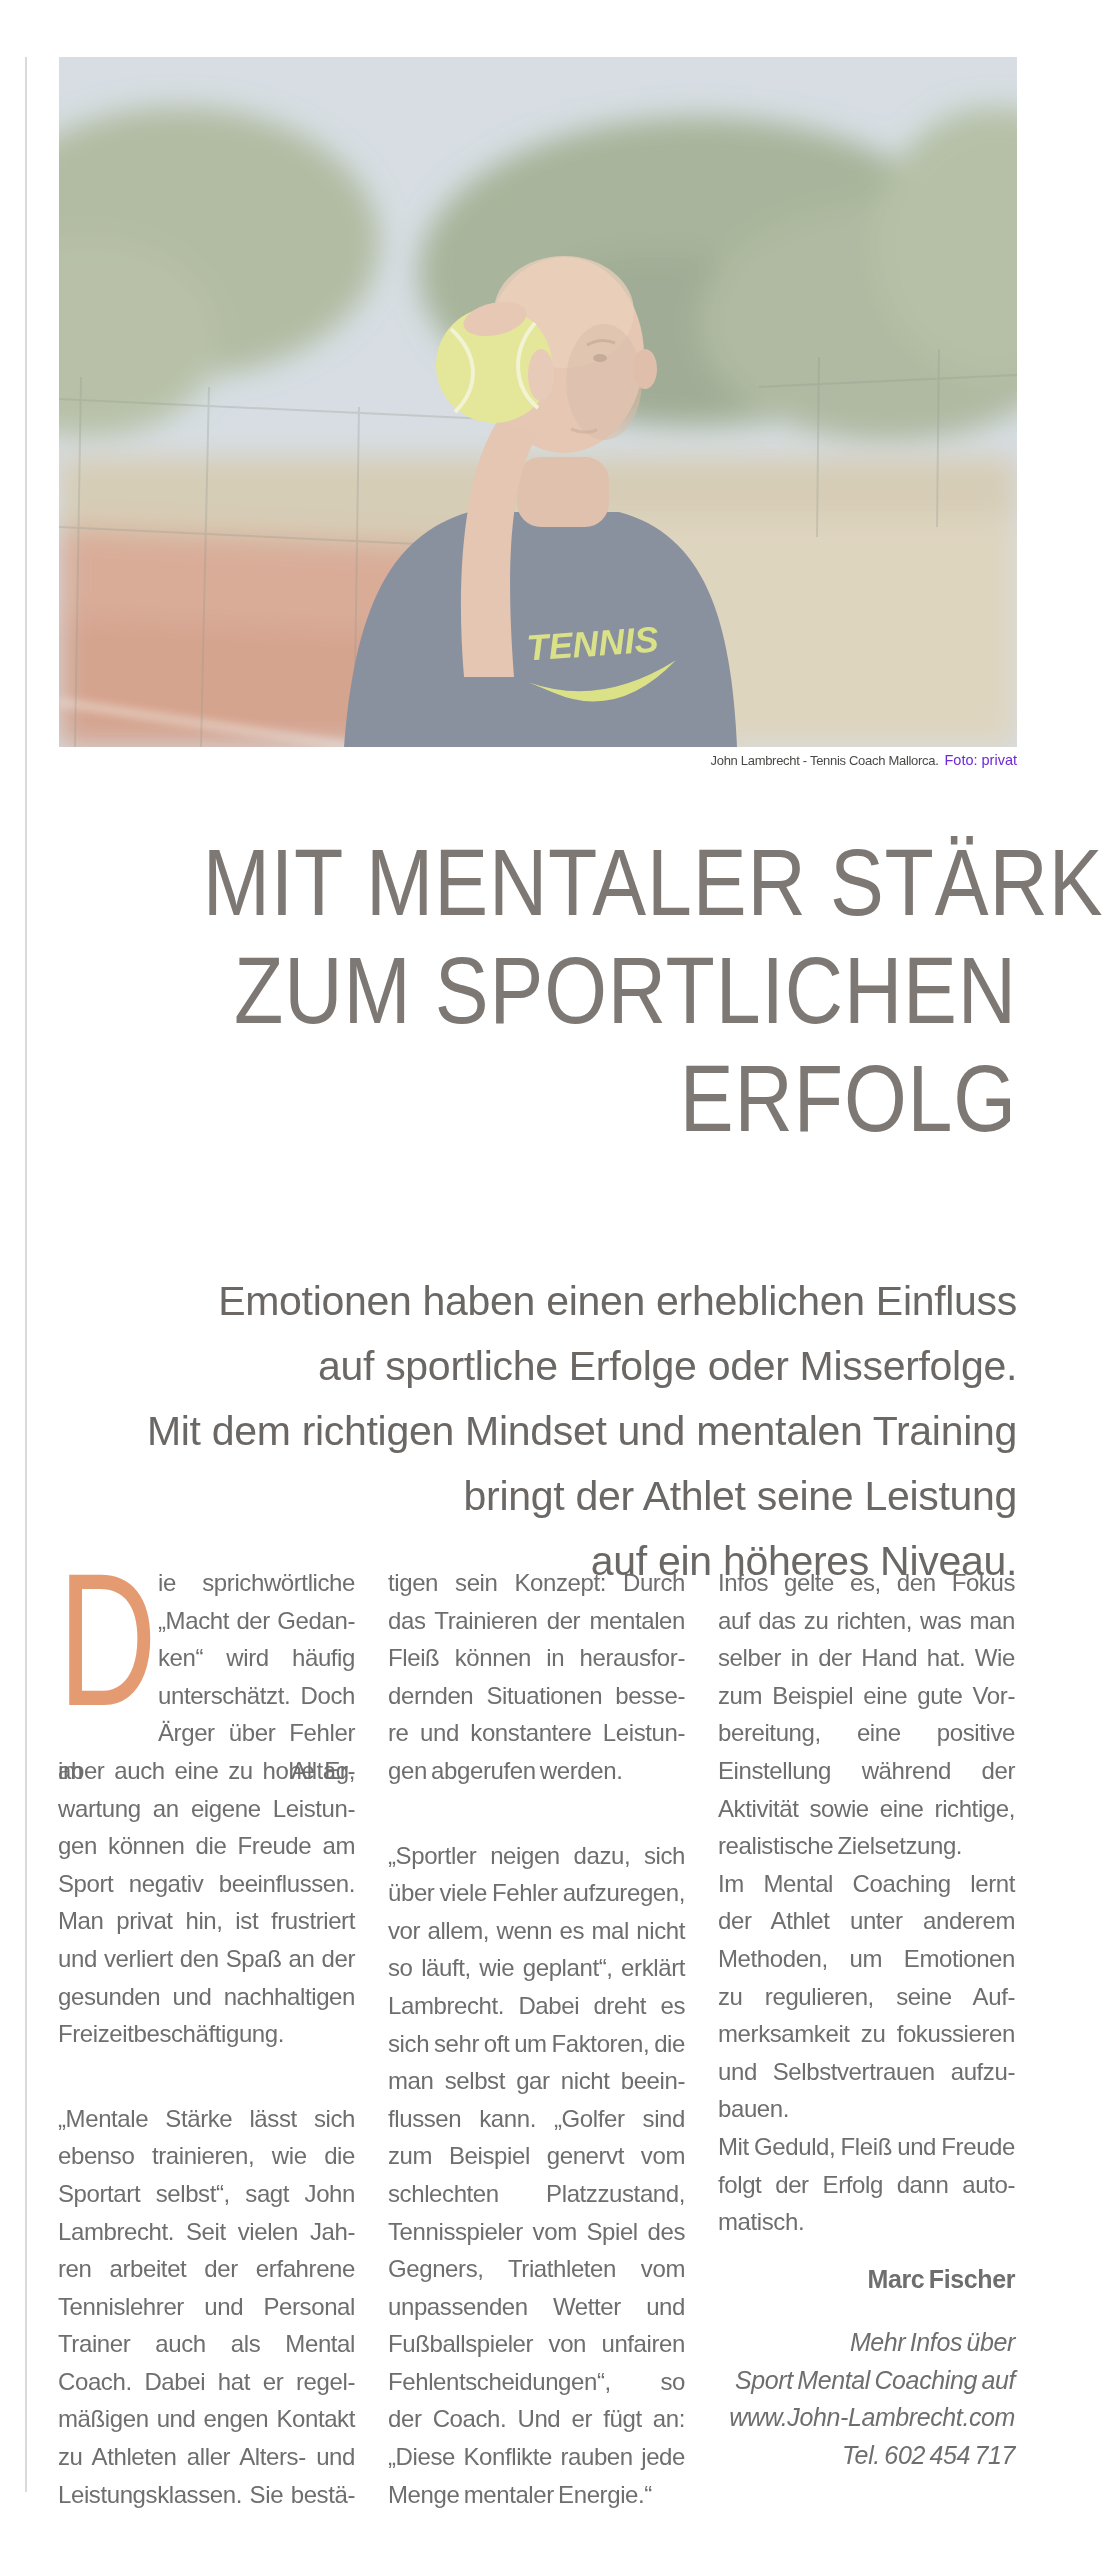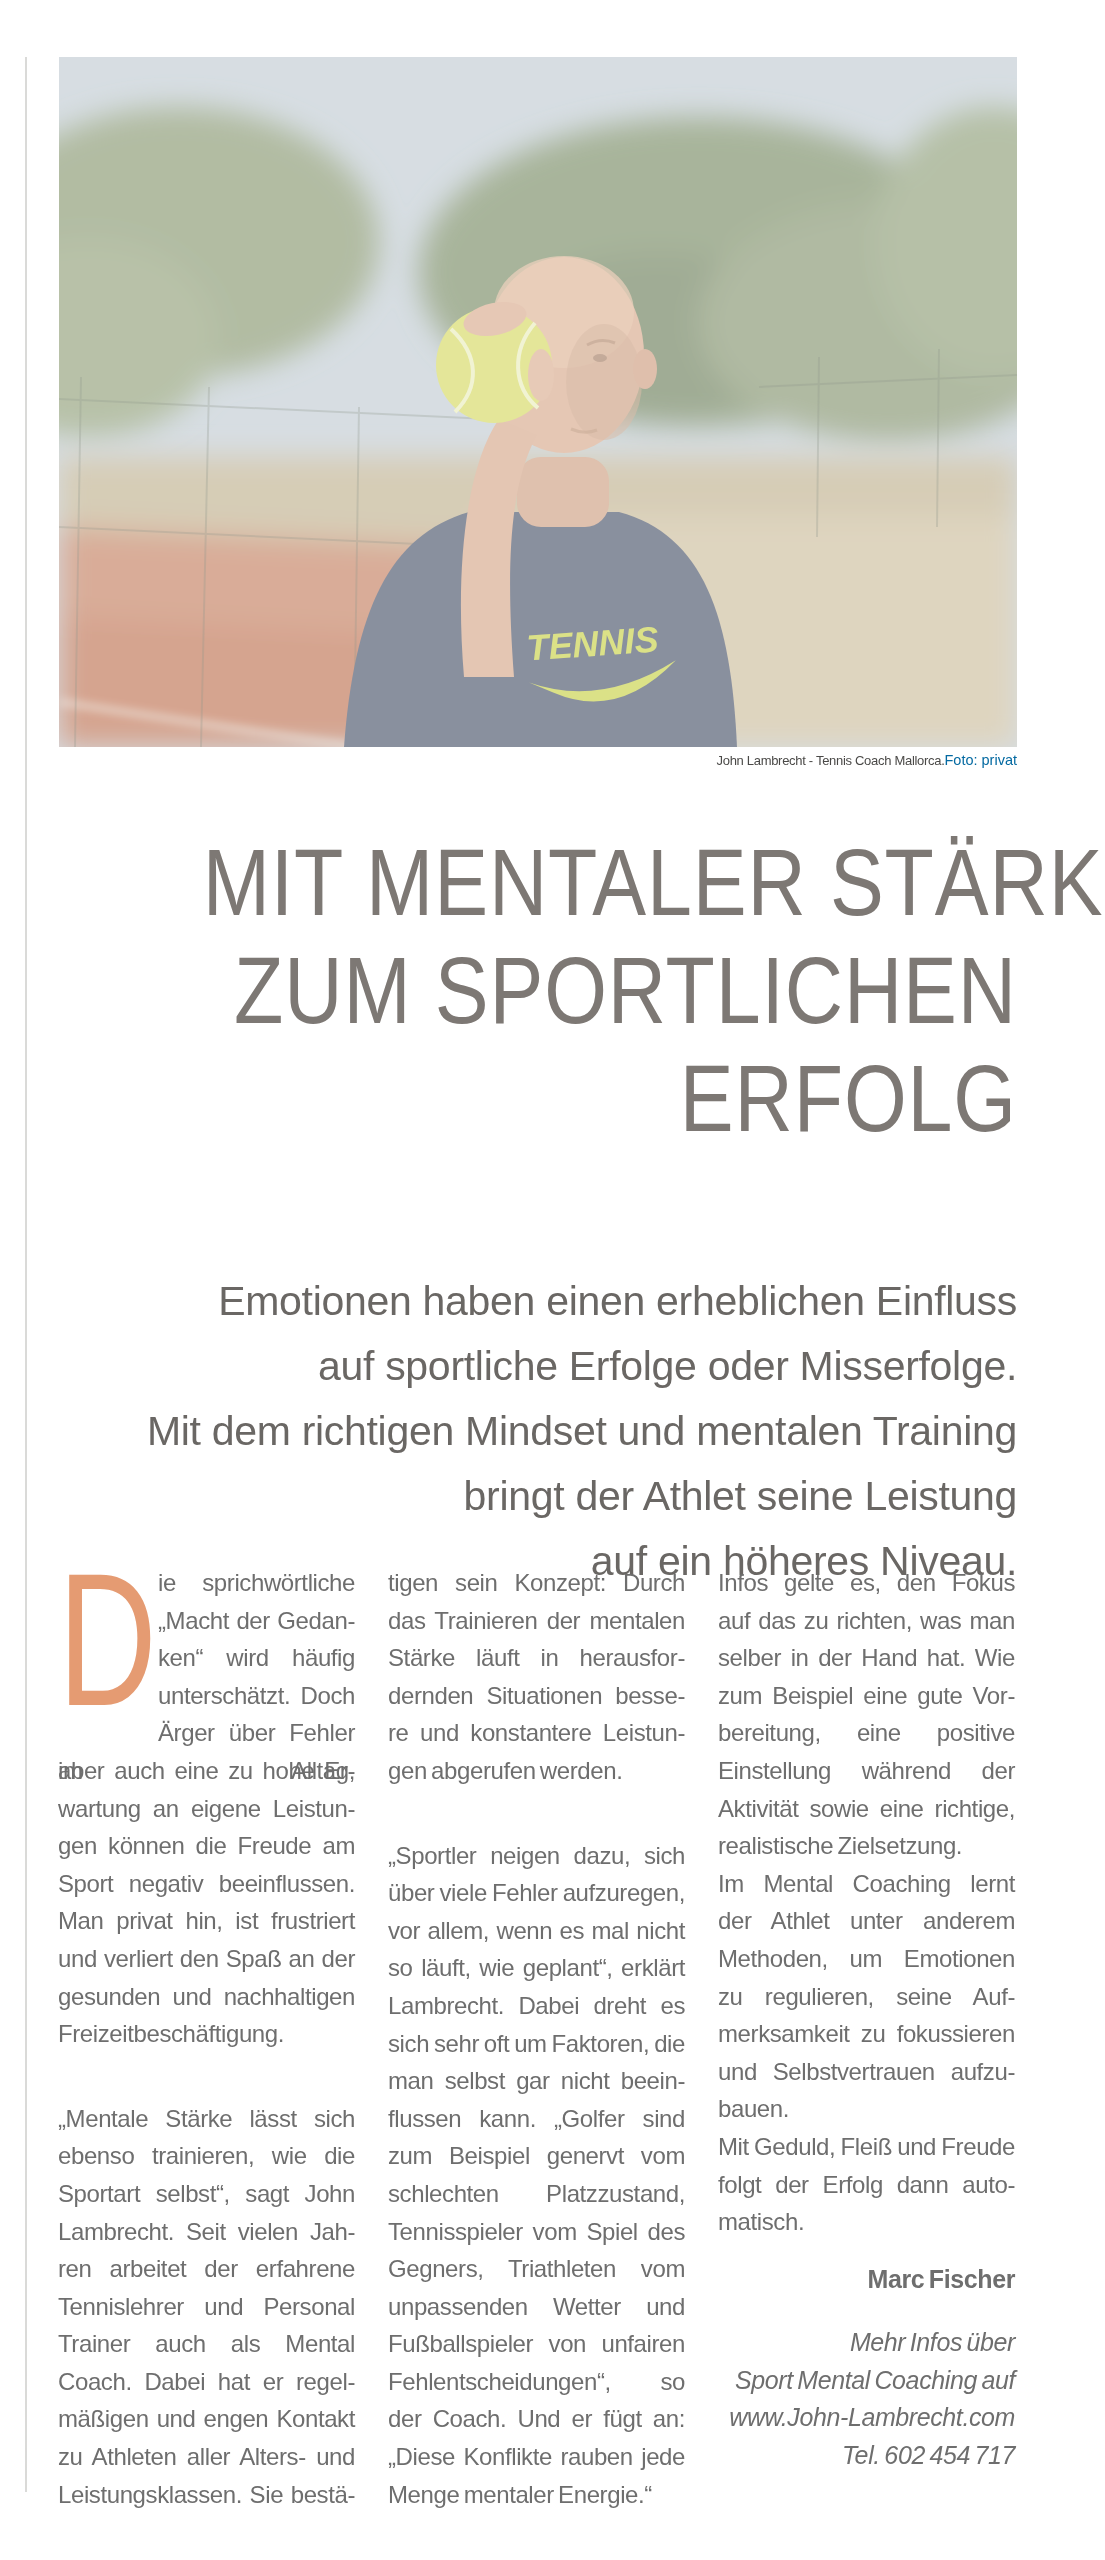--- a/index.html
+++ b/index.html
@@ -6,21 +6,21 @@
   body{width:1105px;height:2560px;position:relative;background:#ffffff;
        font-family:"Liberation Sans",sans-serif;overflow:hidden;}
 
   .rule{position:absolute;left:25px;top:57px;width:2px;height:2435px;background:#dadad8;}
 
   .photo{position:absolute;left:59px;top:57px;width:958px;height:690px;overflow:hidden;background:#c2ccd4;}
   .photo svg{display:block;}
 
   .caption{position:absolute;left:59px;top:751px;width:958px;text-align:right;color:#4a4947;}
   .caption .main{font-size:13px;font-weight:normal;letter-spacing:-0.3px;}
-  .caption .credit{font-size:14.5px;font-weight:normal;color:#0369a1;}
+  .caption .credit{font-size:14.5px;font-weight:normal;color:#6d28d9;margin-left:6px;}
 
   .headline{position:absolute;left:59px;top:828px;width:958px;text-align:right;
             color:#7d7874;font-size:95px;line-height:108px;font-weight:300;
             letter-spacing:1px;transform:scaleX(0.85);transform-origin:top right;white-space:nowrap;}
 
   .subtitle{position:absolute;left:59px;top:1269px;width:958px;text-align:right;
             color:#6a6764;font-size:41px;line-height:65px;letter-spacing:-0.3px;}
 
   .columns{position:absolute;left:58px;top:1564px;width:957px;display:flex;gap:33px;
            color:#6e6e6e;font-size:24px;line-height:37.6px;letter-spacing:-0.4px;word-spacing:-2px;}
@@ -149,21 +149,21 @@
       <div class="bl">Tennislehrer und Personal</div>
       <div class="bl">Trainer auch als Mental</div>
       <div class="bl">Coach. Dabei hat er regel-</div>
       <div class="bl">mäßigen und engen Kontakt</div>
       <div class="bl">zu Athleten aller Alters- und</div>
       <div class="bl">Leistungsklassen. Sie bestä-</div>
     </div>
   <div class="col">
       <div class="bl">tigen sein Konzept: Durch</div>
       <div class="bl">das Trainieren der mentalen</div>
-      <div class="bl">Stärke läuft in herausfor-</div>
+      <div class="bl">Fleiß können in herausfor-</div>
       <div class="bl">dernden Situationen besse-</div>
       <div class="bl">re und konstantere Leistun-</div>
       <div class="bl nl">gen abgerufen werden.</div>
       <div class="bl gap">„Sportler neigen dazu, sich</div>
       <div class="bl">über viele Fehler aufzuregen,</div>
       <div class="bl">vor allem, wenn es mal nicht</div>
       <div class="bl">so läuft, wie geplant“, erklärt</div>
       <div class="bl">Lambrecht. Dabei dreht es</div>
       <div class="bl">sich sehr oft um Faktoren, die</div>
       <div class="bl">man selbst gar nicht beein-</div>

